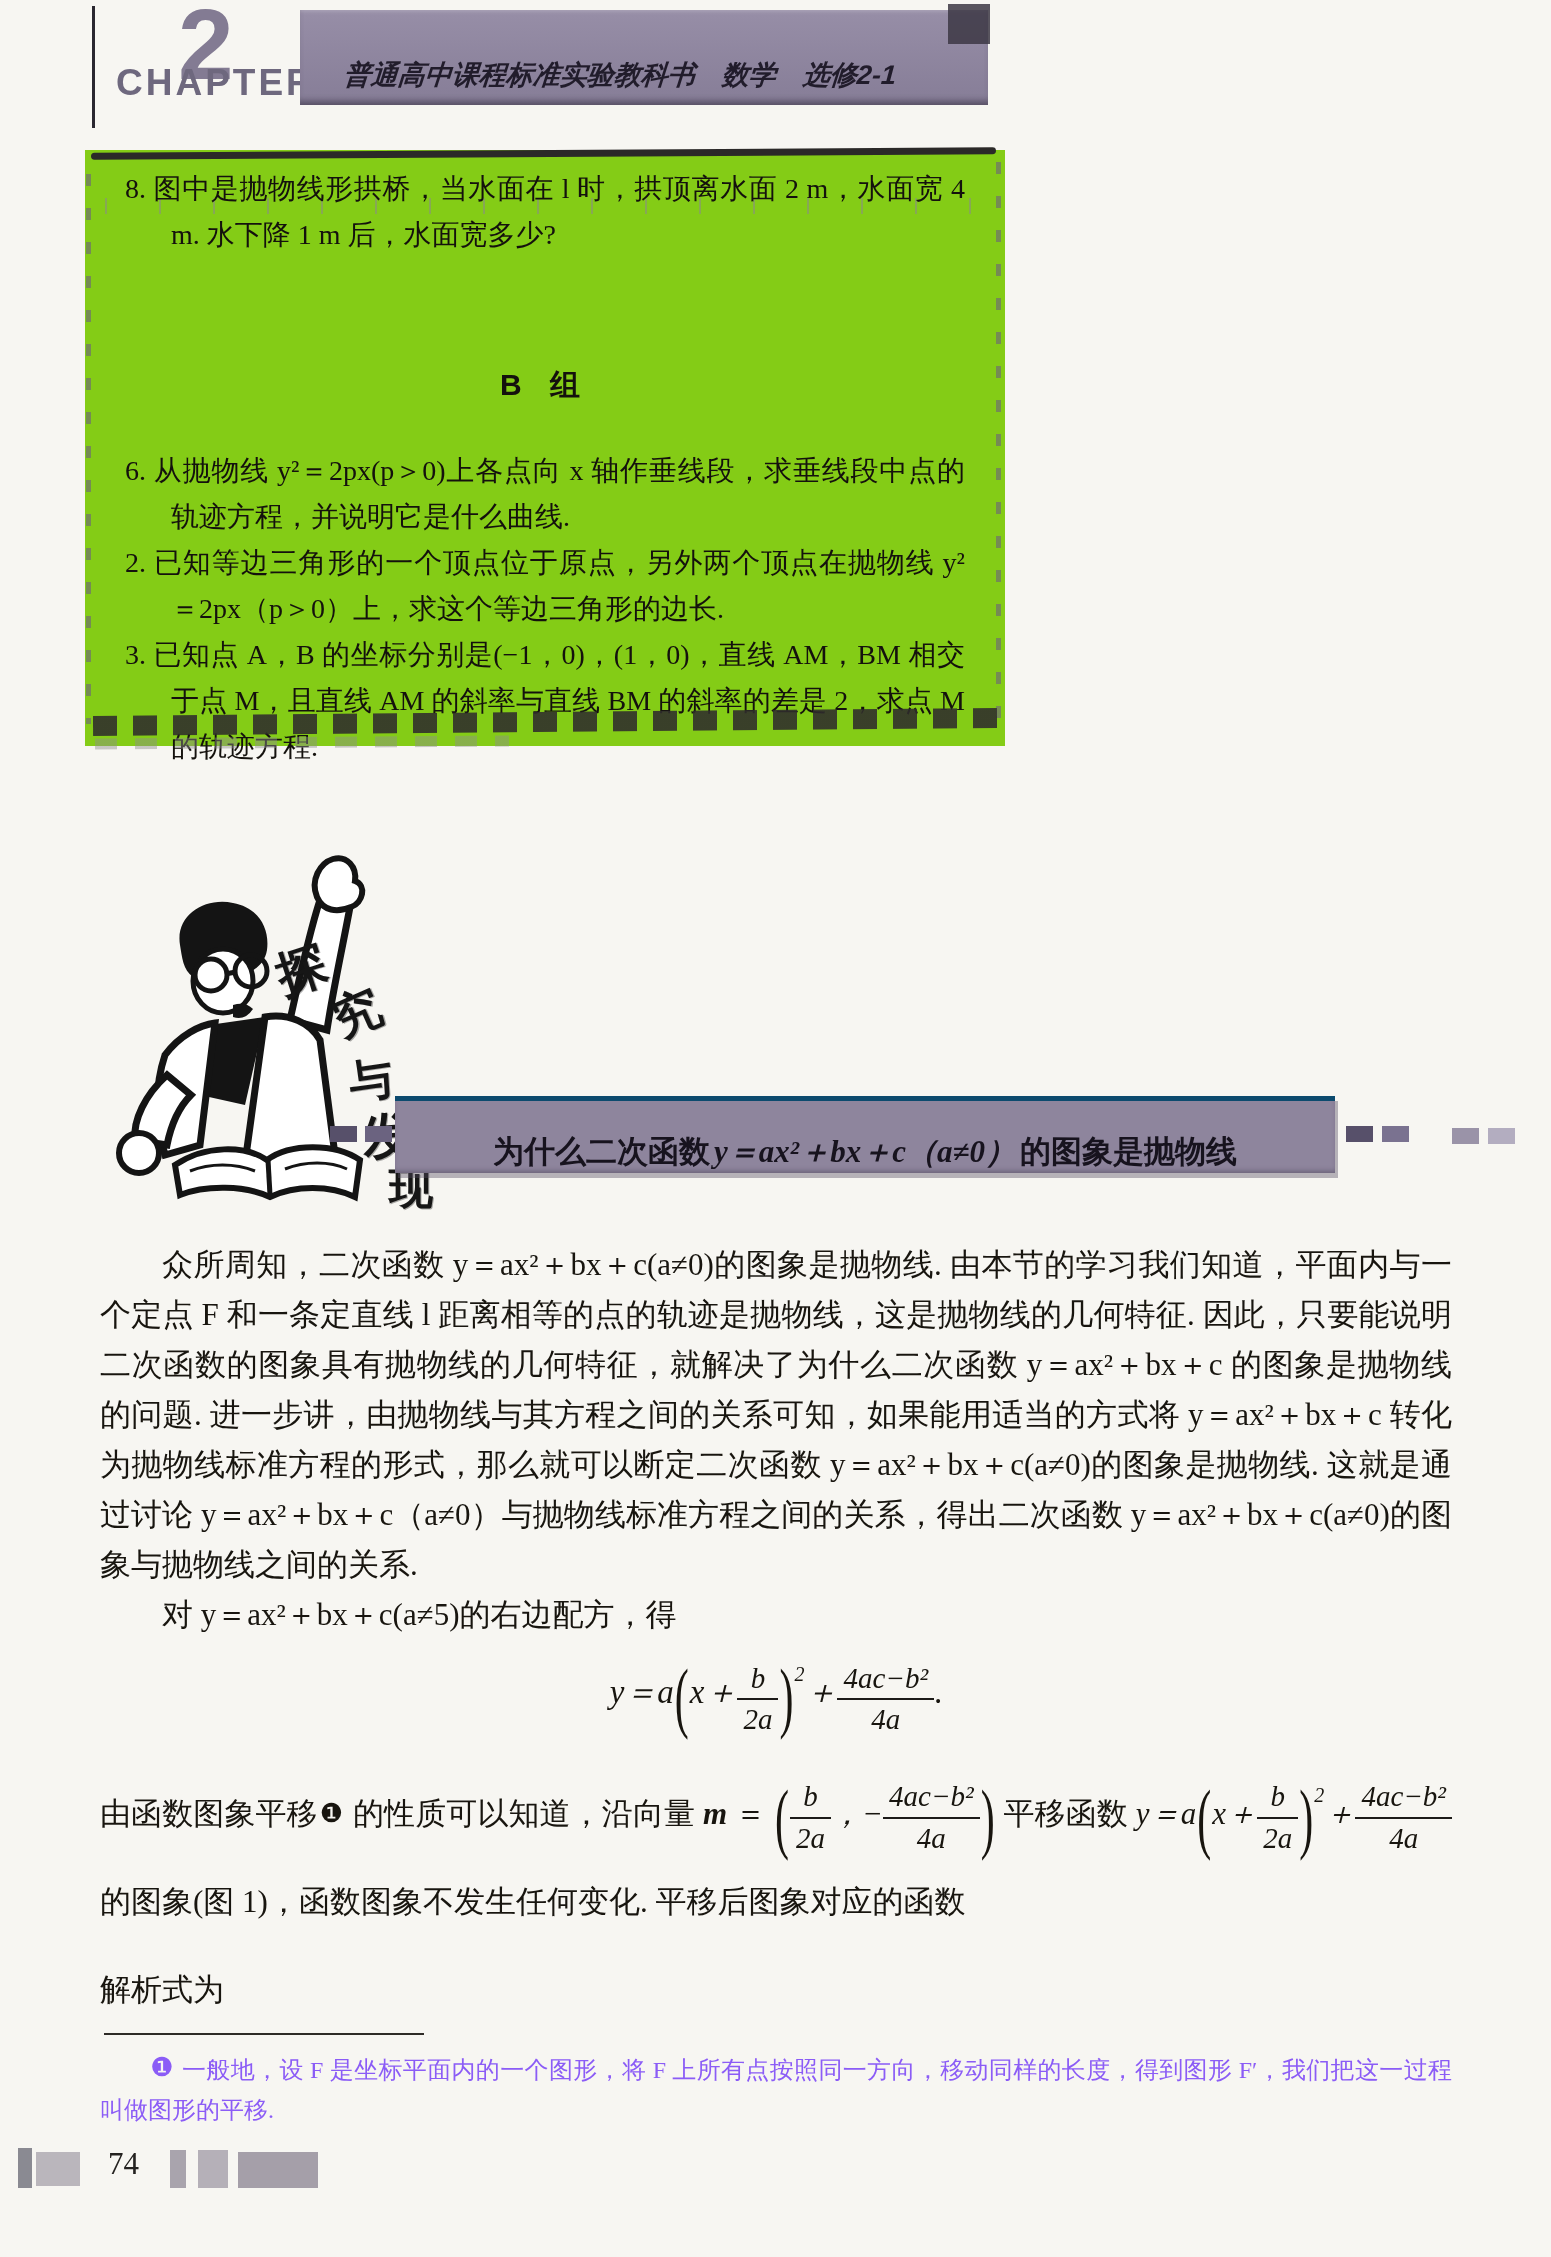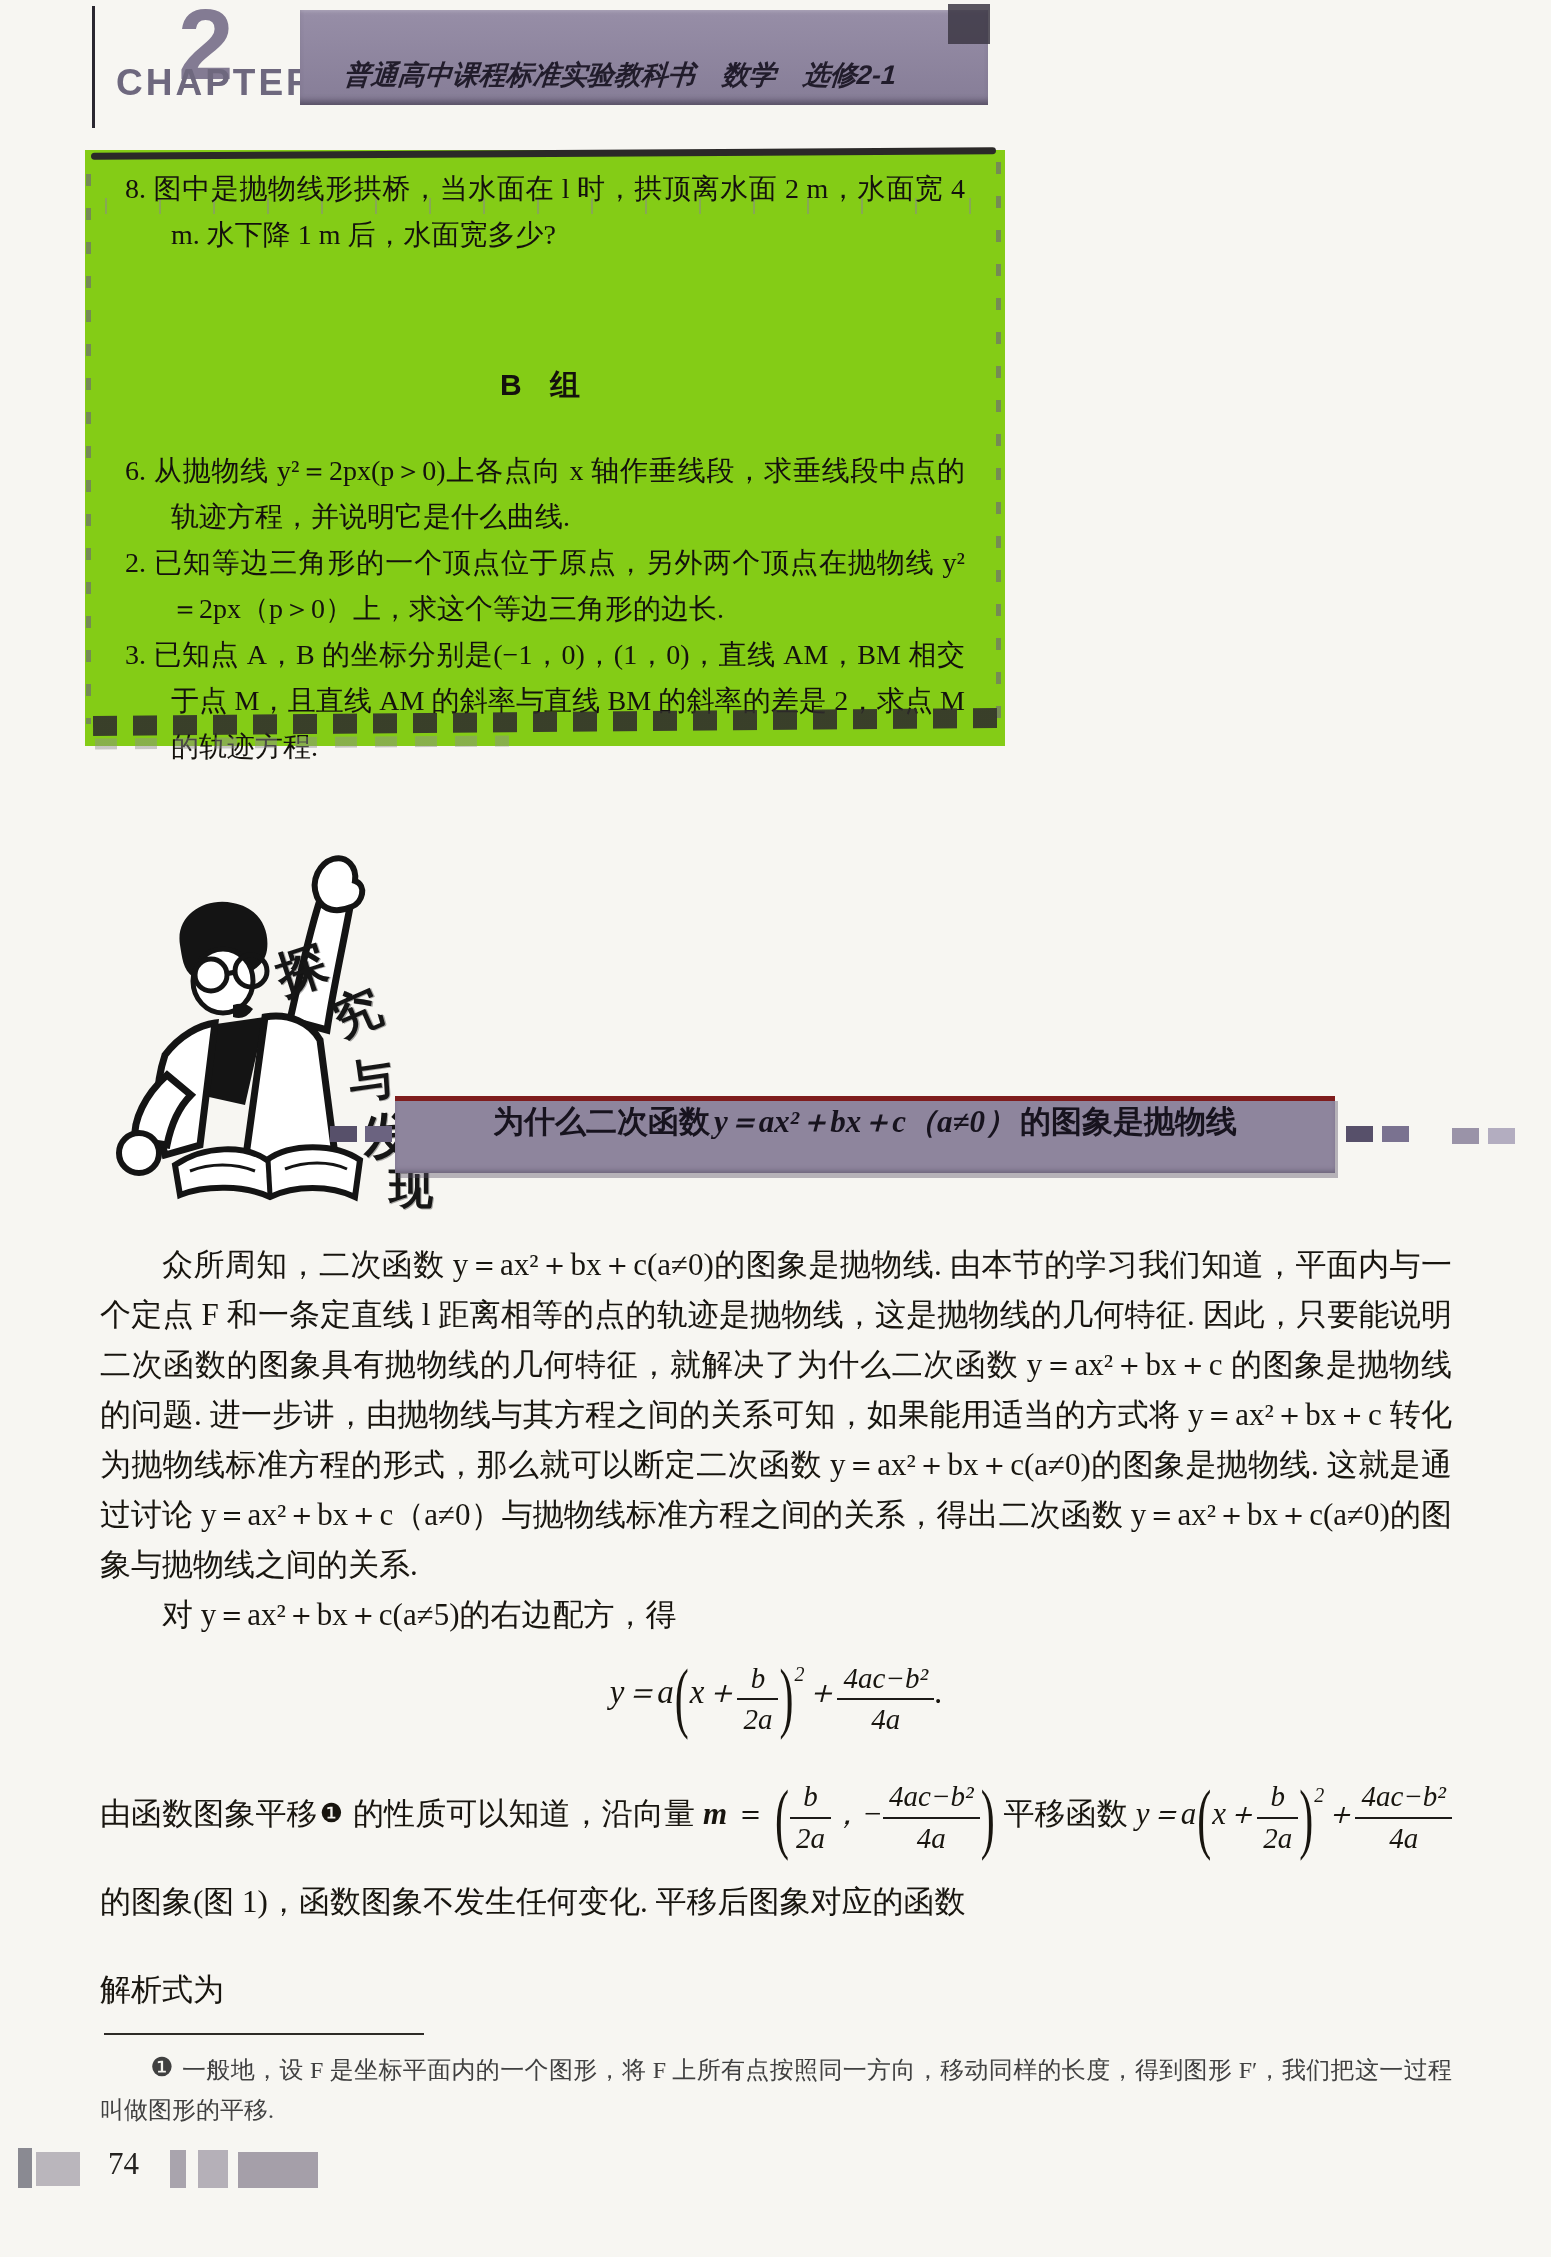--- a/index.html
+++ b/index.html
@@ -35,22 +35,22 @@
   .ex-content{position:absolute;left:40px;top:16px;width:840px;font-size:28px;line-height:46px;color:#14110d;}
   .ex-item{padding-left:46px;text-indent:-46px;text-align:justify;}
   .group-b{margin:104px 0 40px 0;text-align:center;font-family:"Liberation Sans","DejaVu Sans",sans-serif;
            font-weight:700;font-size:30px;letter-spacing:10px;text-indent:0;}
 
   
   .cartoon{position:absolute;left:105px;top:845px;width:330px;height:360px;}
   .stamp{position:absolute;font-weight:700;color:#161616;font-family:"Liberation Serif","DejaVu Serif",serif;
          text-shadow:1px 1px 0 rgba(20,20,20,.35);}
   .explore-banner{position:absolute;left:395px;top:1096px;width:940px;height:72px;background:#8e859d;
-         border-top:5px solid #7f1d1d;box-shadow:3px 5px 0 rgba(85,78,98,.40), inset 0 -4px 5px -2px rgba(40,35,55,.35);
-         display:flex;align-items:flex-start;justify-content:center;white-space:nowrap;}
+         border-top:5px solid #0c4a6e;box-shadow:3px 5px 0 rgba(85,78,98,.40), inset 0 -4px 5px -2px rgba(40,35,55,.35);
+         display:flex;align-items:flex-end;justify-content:center;white-space:nowrap;}
   .explore-banner .zh{font-family:"Liberation Sans","DejaVu Sans",sans-serif;font-weight:700;font-size:31px;color:#17131e;}
   .explore-banner .math{font-family:"Liberation Serif","DejaVu Serif",serif;font-style:italic;font-weight:600;
          font-size:31px;color:#17131e;padding:0 4px;}
   .bdash{position:absolute;height:16px;width:27px;}
 
   
   .article{position:absolute;left:100px;top:1240px;width:1352px;font-size:31px;line-height:50px;text-align:justify;}
   .article p{margin:0;}
   .indent{text-indent:2em;}
   .p2{margin-top:8px;}
@@ -62,21 +62,21 @@
   .frac .den{display:block;padding:3px 6px 0 6px;}
   .bp{display:inline-block;font-style:normal;font-weight:400;font-size:42px;transform:scaleY(1.85);
       vertical-align:-8px;line-height:1;padding:0 1px;}
   sup.exp{font-size:20px;font-style:italic;vertical-align:22px;}
   .p3{line-height:88px;margin-top:6px !important;}
   .p3 .frac{vertical-align:-24px;}
   .note-mark{font-style:normal;font-size:26px;vertical-align:2px;padding:0 2px;}
 
   
   .footnote-rule{position:absolute;left:104px;top:2033px;width:320px;border-top:2px solid #2e2b27;}
-  .footnote{position:absolute;left:100px;top:2048px;width:1352px;font-size:24px;line-height:40px;text-align:justify;color:#404040;}
+  .footnote{position:absolute;left:100px;top:2048px;width:1352px;font-size:24px;line-height:40px;text-align:justify;color:#8b5cf6;}
   .footnote .fn-text{padding-left:6px;}
   .footnote .fn-first{ text-indent:2em; display:inline;}
   .page-num{position:absolute;left:108px;top:2146px;font-size:31px;color:#242220;}
   .fblock{position:absolute;}
 </style>
 </head>
 <body>
 
 <div class="page">
 

